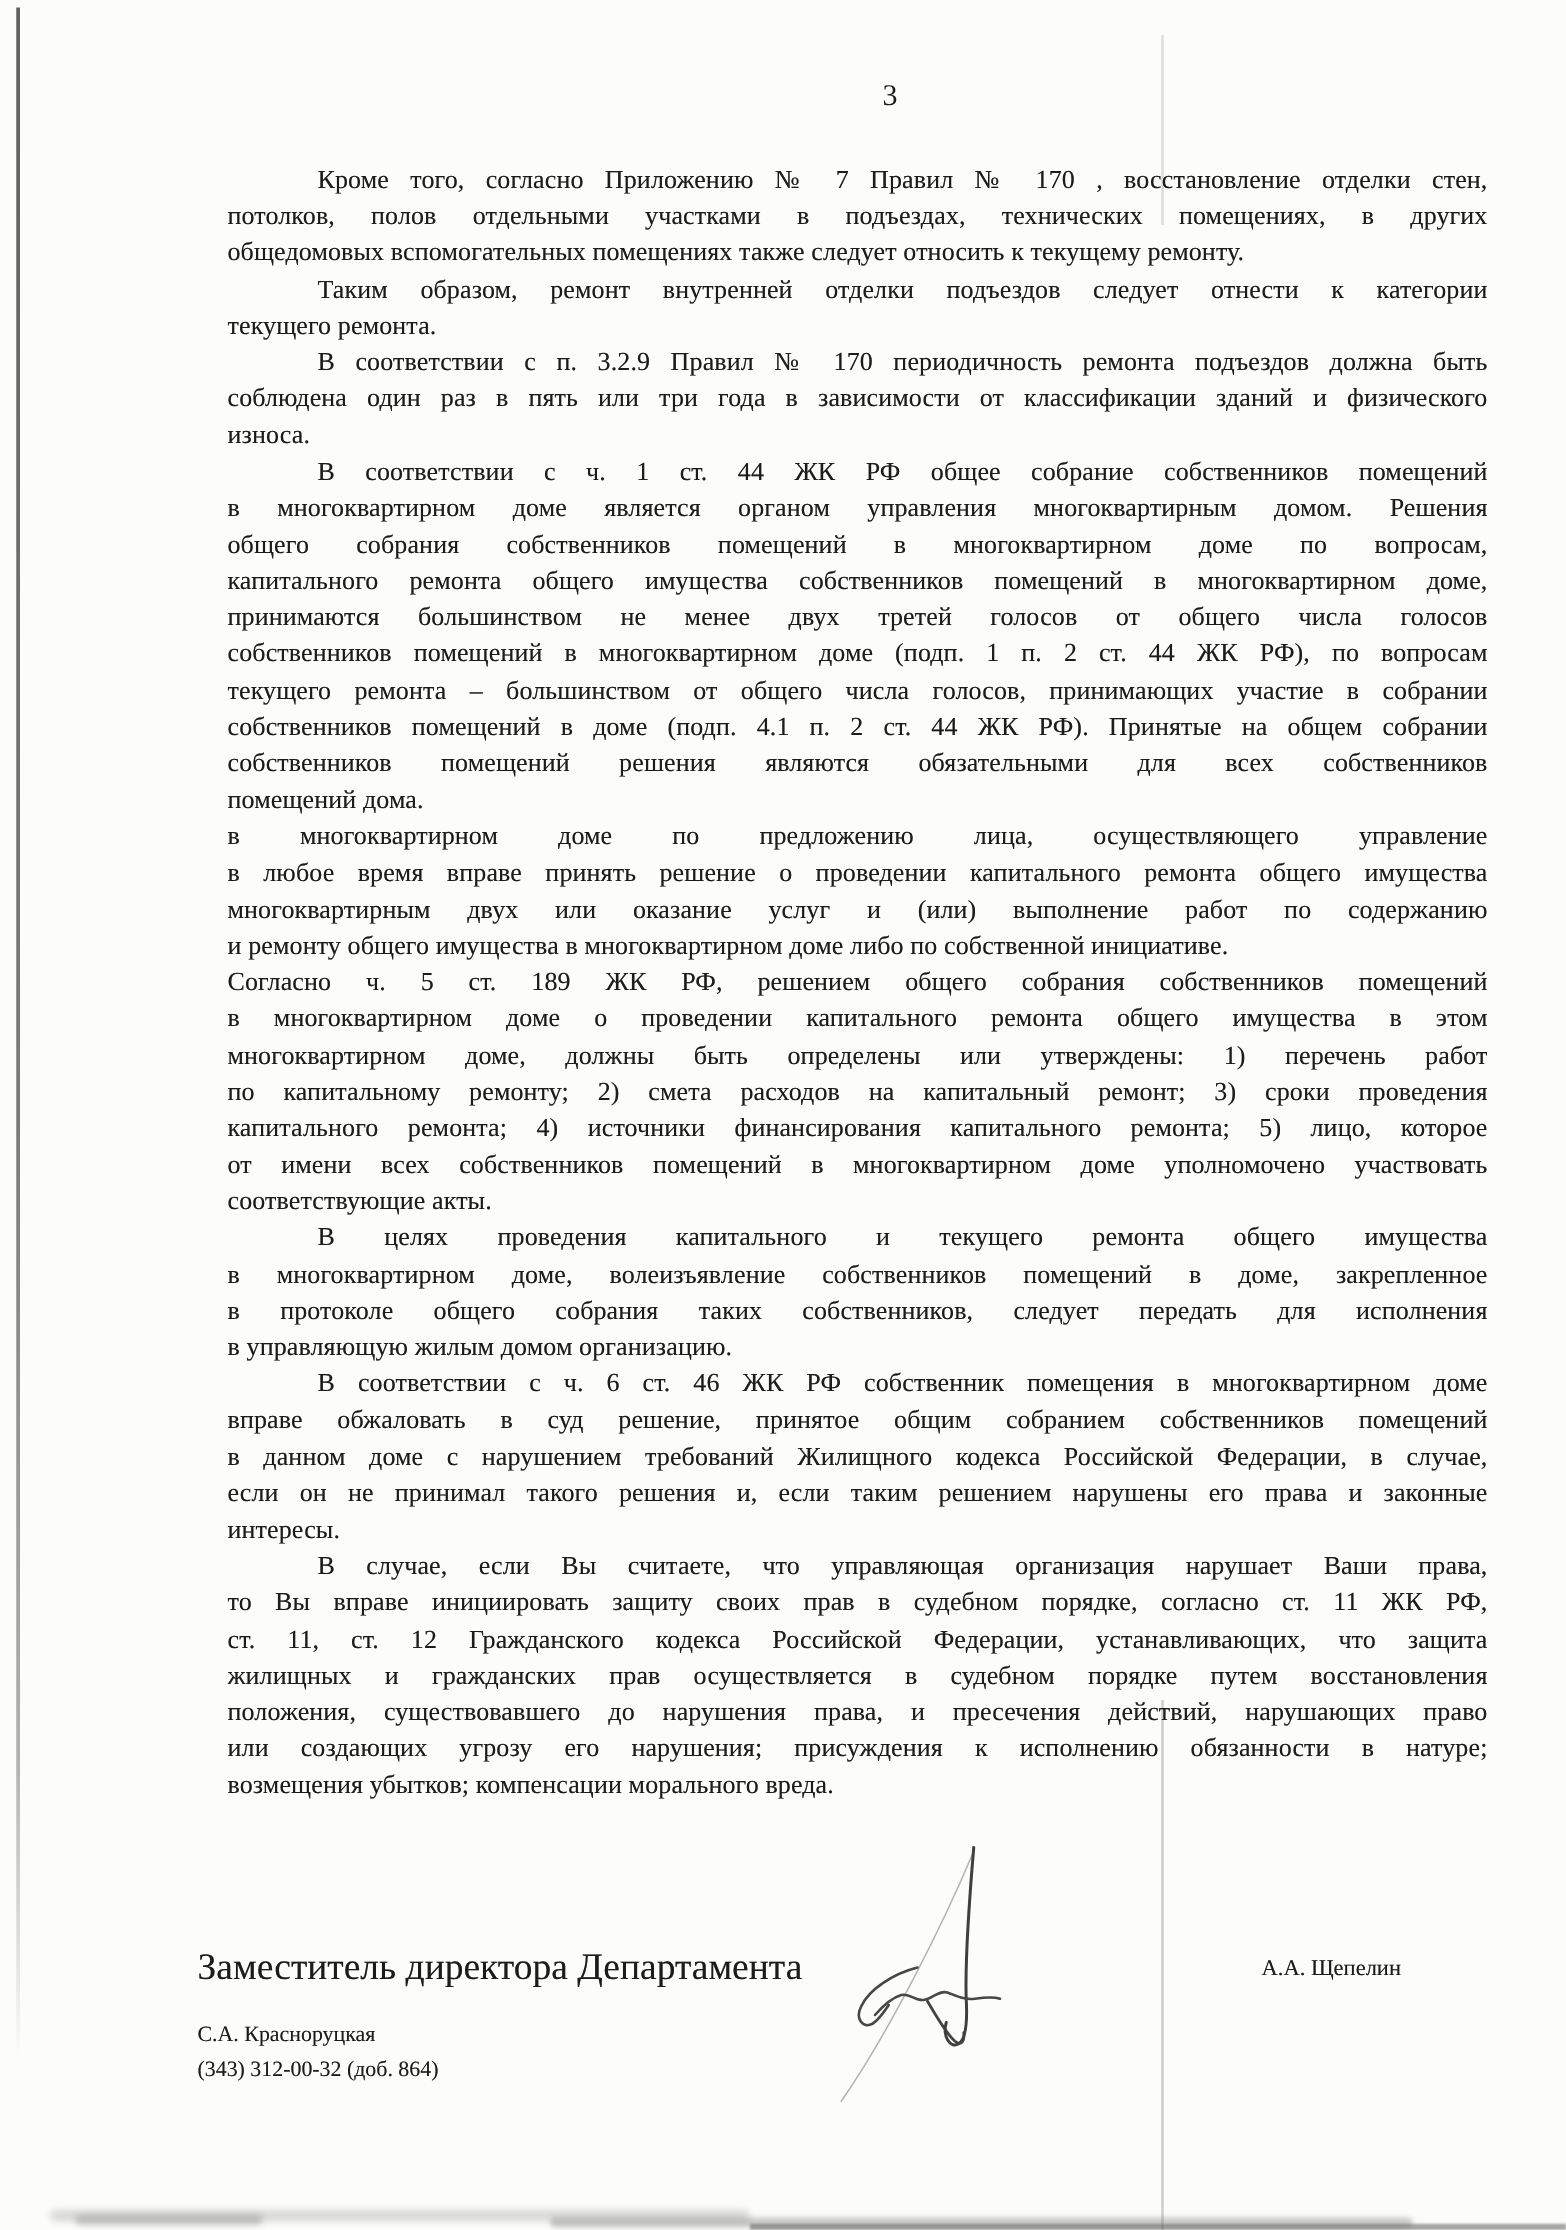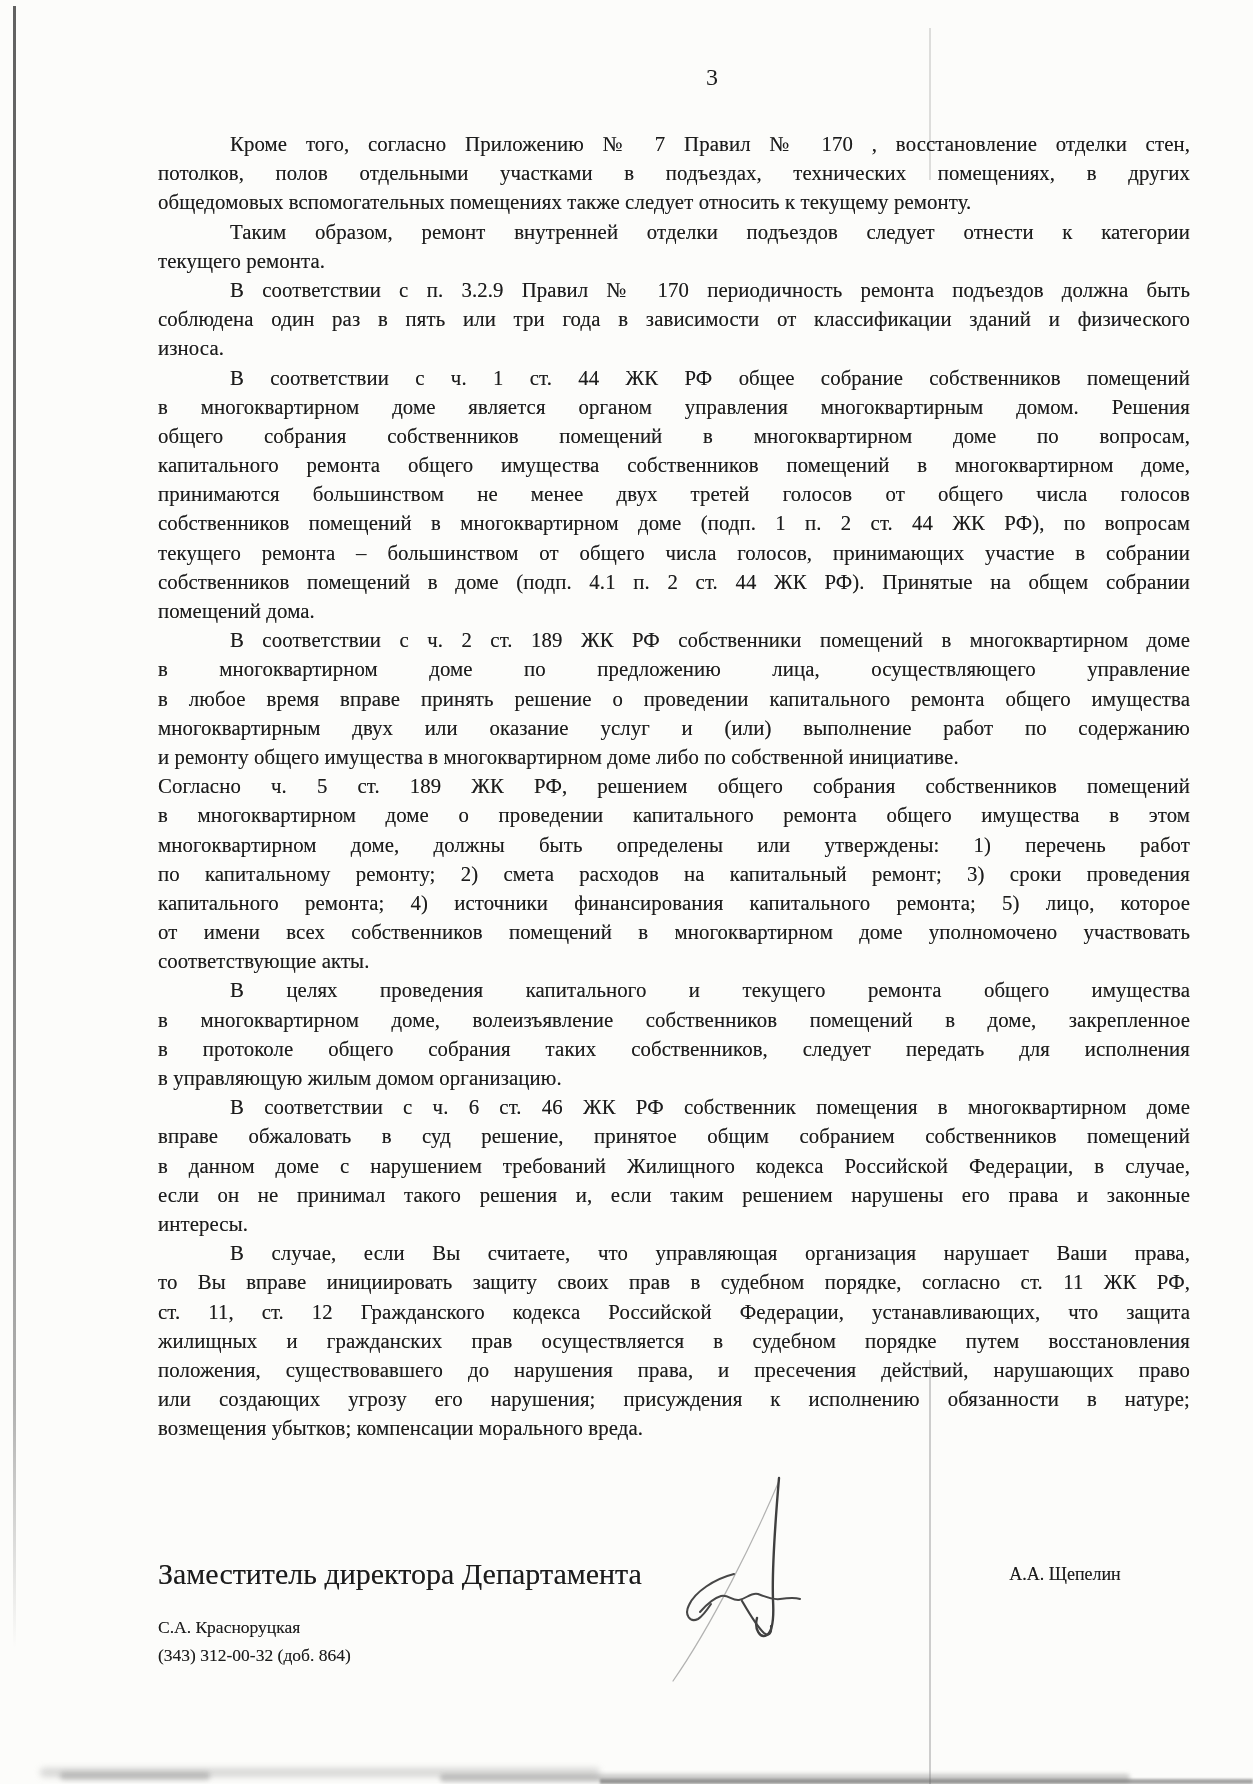--- a/index.html
+++ b/index.html
@@ -46,20 +46,21 @@
   .doc-body{
     position:absolute;left:158px;top:129px;width:1032px;
     font-size:20.8px;
     letter-spacing:.1px;
     text-shadow:0 0 .5px rgba(25,25,25,.5);
   }
   .line{
     height:29.2px;line-height:29.2px;overflow:hidden;
     text-align:justify;text-align-last:left;
     white-space:nowrap; 
+    margin-left:24px;
   }
   .line{white-space:normal;}
   .line.j{text-align-last:justify;}
   .line.ind{padding-left:72px;}
 
   .sig-label{
     position:absolute;left:158px;top:1558px;
     font-size:30px;line-height:32px;
     text-shadow:0 0 .5px rgba(25,25,25,.5);
   }
@@ -102,22 +103,22 @@
       <div class="line j">соблюдена один раз в пять или три года в зависимости от классификации зданий и физического</div>
       <div class="line">износа.</div>
       <div class="line j ind">В соответствии с ч. 1 ст. 44 ЖК РФ общее собрание собственников помещений</div>
       <div class="line j">в многоквартирном доме является органом управления многоквартирным домом. Решения</div>
       <div class="line j">общего собрания собственников помещений в многоквартирном доме по вопросам,</div>
       <div class="line j">капитального ремонта общего имущества собственников помещений в многоквартирном доме,</div>
       <div class="line j">принимаются большинством не менее двух третей голосов от общего числа голосов</div>
       <div class="line j">собственников помещений в многоквартирном доме (подп. 1 п. 2 ст. 44 ЖК РФ), по вопросам</div>
       <div class="line j">текущего ремонта – большинством от общего числа голосов, принимающих участие в собрании</div>
       <div class="line j">собственников помещений в доме (подп. 4.1 п. 2 ст. 44 ЖК РФ). Принятые на общем собрании</div>
+      <div class="line j">собственников помещений решения являются обязательными для всех собственников</div>
       <div class="line">помещений дома.</div>
-      <div class="line j ind">В соответствии с ч. 2 ст. 189 ЖК РФ собственники помещений в многоквартирном доме</div>
       <div class="line j">в многоквартирном доме по предложению лица, осуществляющего управление</div>
       <div class="line j">в любое время вправе принять решение о проведении капитального ремонта общего имущества</div>
       <div class="line j">многоквартирным двух или оказание услуг и (или) выполнение работ по содержанию</div>
       <div class="line">и ремонту общего имущества в многоквартирном доме либо по собственной инициативе.</div>
       <div class="line j">Согласно ч. 5 ст. 189 ЖК РФ, решением общего собрания собственников помещений</div>
       <div class="line j">в многоквартирном доме о проведении капитального ремонта общего имущества в этом</div>
       <div class="line j">многоквартирном доме, должны быть определены или утверждены: 1) перечень работ</div>
       <div class="line j">по капитальному ремонту; 2) смета расходов на капитальный ремонт; 3) сроки проведения</div>
       <div class="line j">капитального ремонта; 4) источники финансирования капитального ремонта; 5) лицо, которое</div>
       <div class="line j">от имени всех собственников помещений в многоквартирном доме уполномочено участвовать</div>

